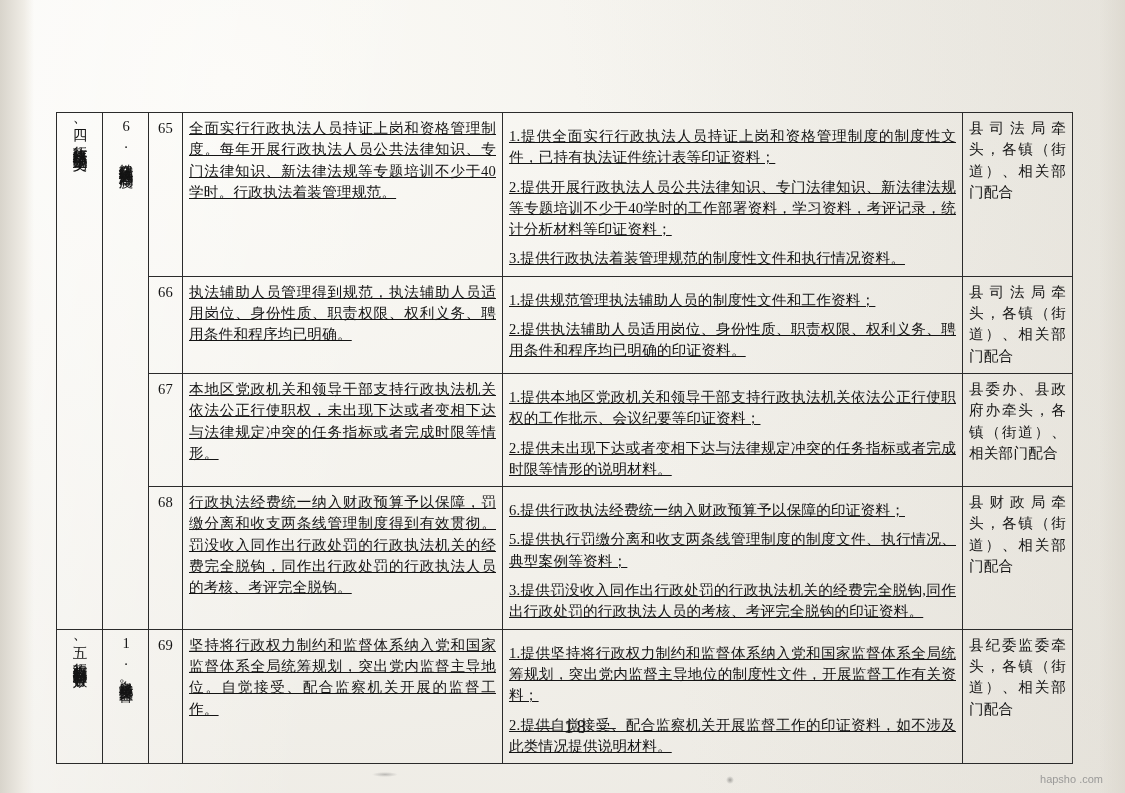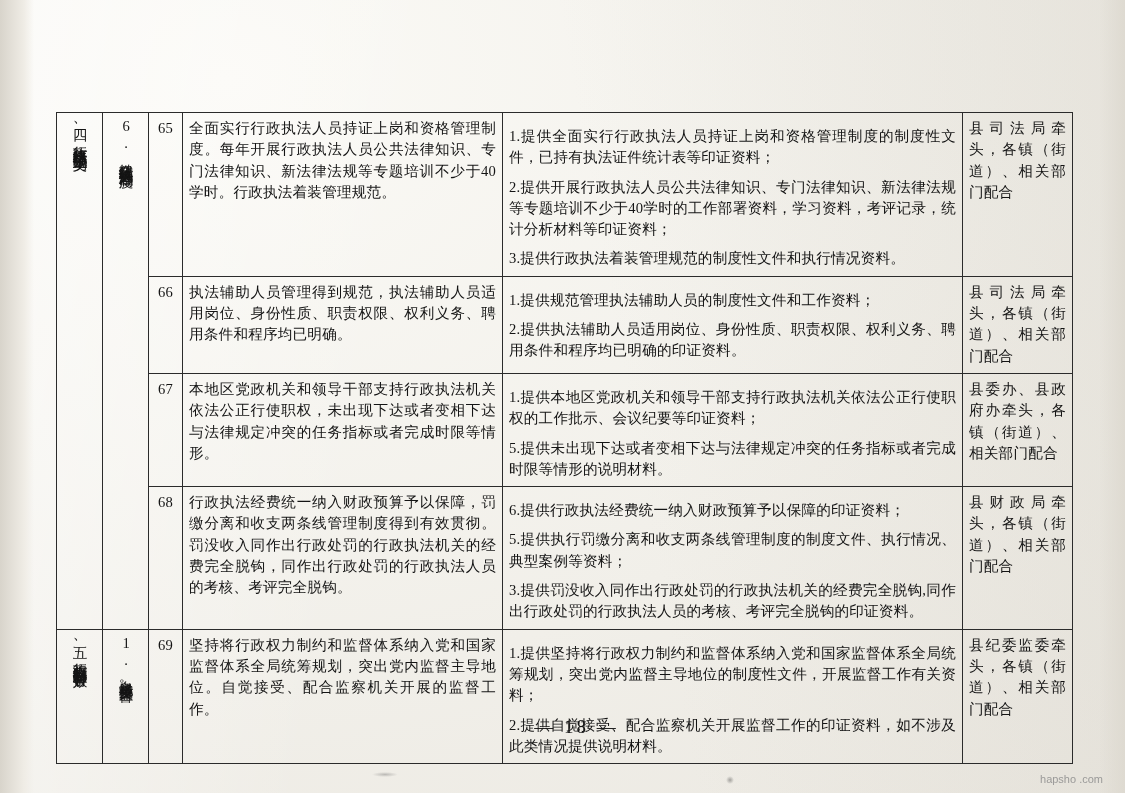--- a/index.html
+++ b/index.html
@@ -91,20 +91,21 @@
   td.num {
     text-align: center;
     vertical-align: middle;
     font-size: 15px;
     font-family: "Liberation Serif", "DejaVu Serif", serif;
   }
   td.std, td.evid {
     text-align: justify;
     text-justify: inter-ideograph;
     vertical-align: middle;
+    text-decoration: underline;
   }
   td.org {
     text-align: justify;
     text-justify: inter-ideograph;
     vertical-align: middle;
     font-size: 14.6px;
     line-height: 1.5;
     margin-left: 25px;
   }
   .line { display: block; margin-top: 8px; }
@@ -190,21 +191,21 @@
           <span class="line">2.提供执法辅助人员适用岗位、身份性质、职责权限、权利义务、聘用条件和程序均已明确的印证资料。</span>
         </td>
         <td class="org">县司法局牵头，各镇（街道）、相关部门配合</td>
       </tr>
 
       <tr>
         <td class="num">67</td>
         <td class="std">本地区党政机关和领导干部支持行政执法机关依法公正行使职权，未出现下达或者变相下达与法律规定冲突的任务指标或者完成时限等情形。</td>
         <td class="evid">
           <span class="line">1.提供本地区党政机关和领导干部支持行政执法机关依法公正行使职权的工作批示、会议纪要等印证资料；</span>
-          <span class="line">5.提供未出现下达或者变相下达与法律规定冲突的任务指标或者完成时限等情形的说明材料。</span>
+          <span class="line">2.提供未出现下达或者变相下达与法律规定冲突的任务指标或者完成时限等情形的说明材料。</span>
         </td>
         <td class="org">县委办、县政府办牵头，各镇（街道）、相关部门配合</td>
       </tr>
 
       <tr>
         <td class="num">68</td>
         <td class="std">行政执法经费统一纳入财政预算予以保障，罚缴分离和收支两条线管理制度得到有效贯彻。罚没收入同作出行政处罚的行政执法机关的经费完全脱钩，同作出行政处罚的行政执法人员的考核、考评完全脱钩。</td>
         <td class="evid">
           <span class="line">6.提供行政执法经费统一纳入财政预算予以保障的印证资料；</span>
           <span class="line">5.提供执行罚缴分离和收支两条线管理制度的制度文件、执行情况、典型案例等资料；</span>

